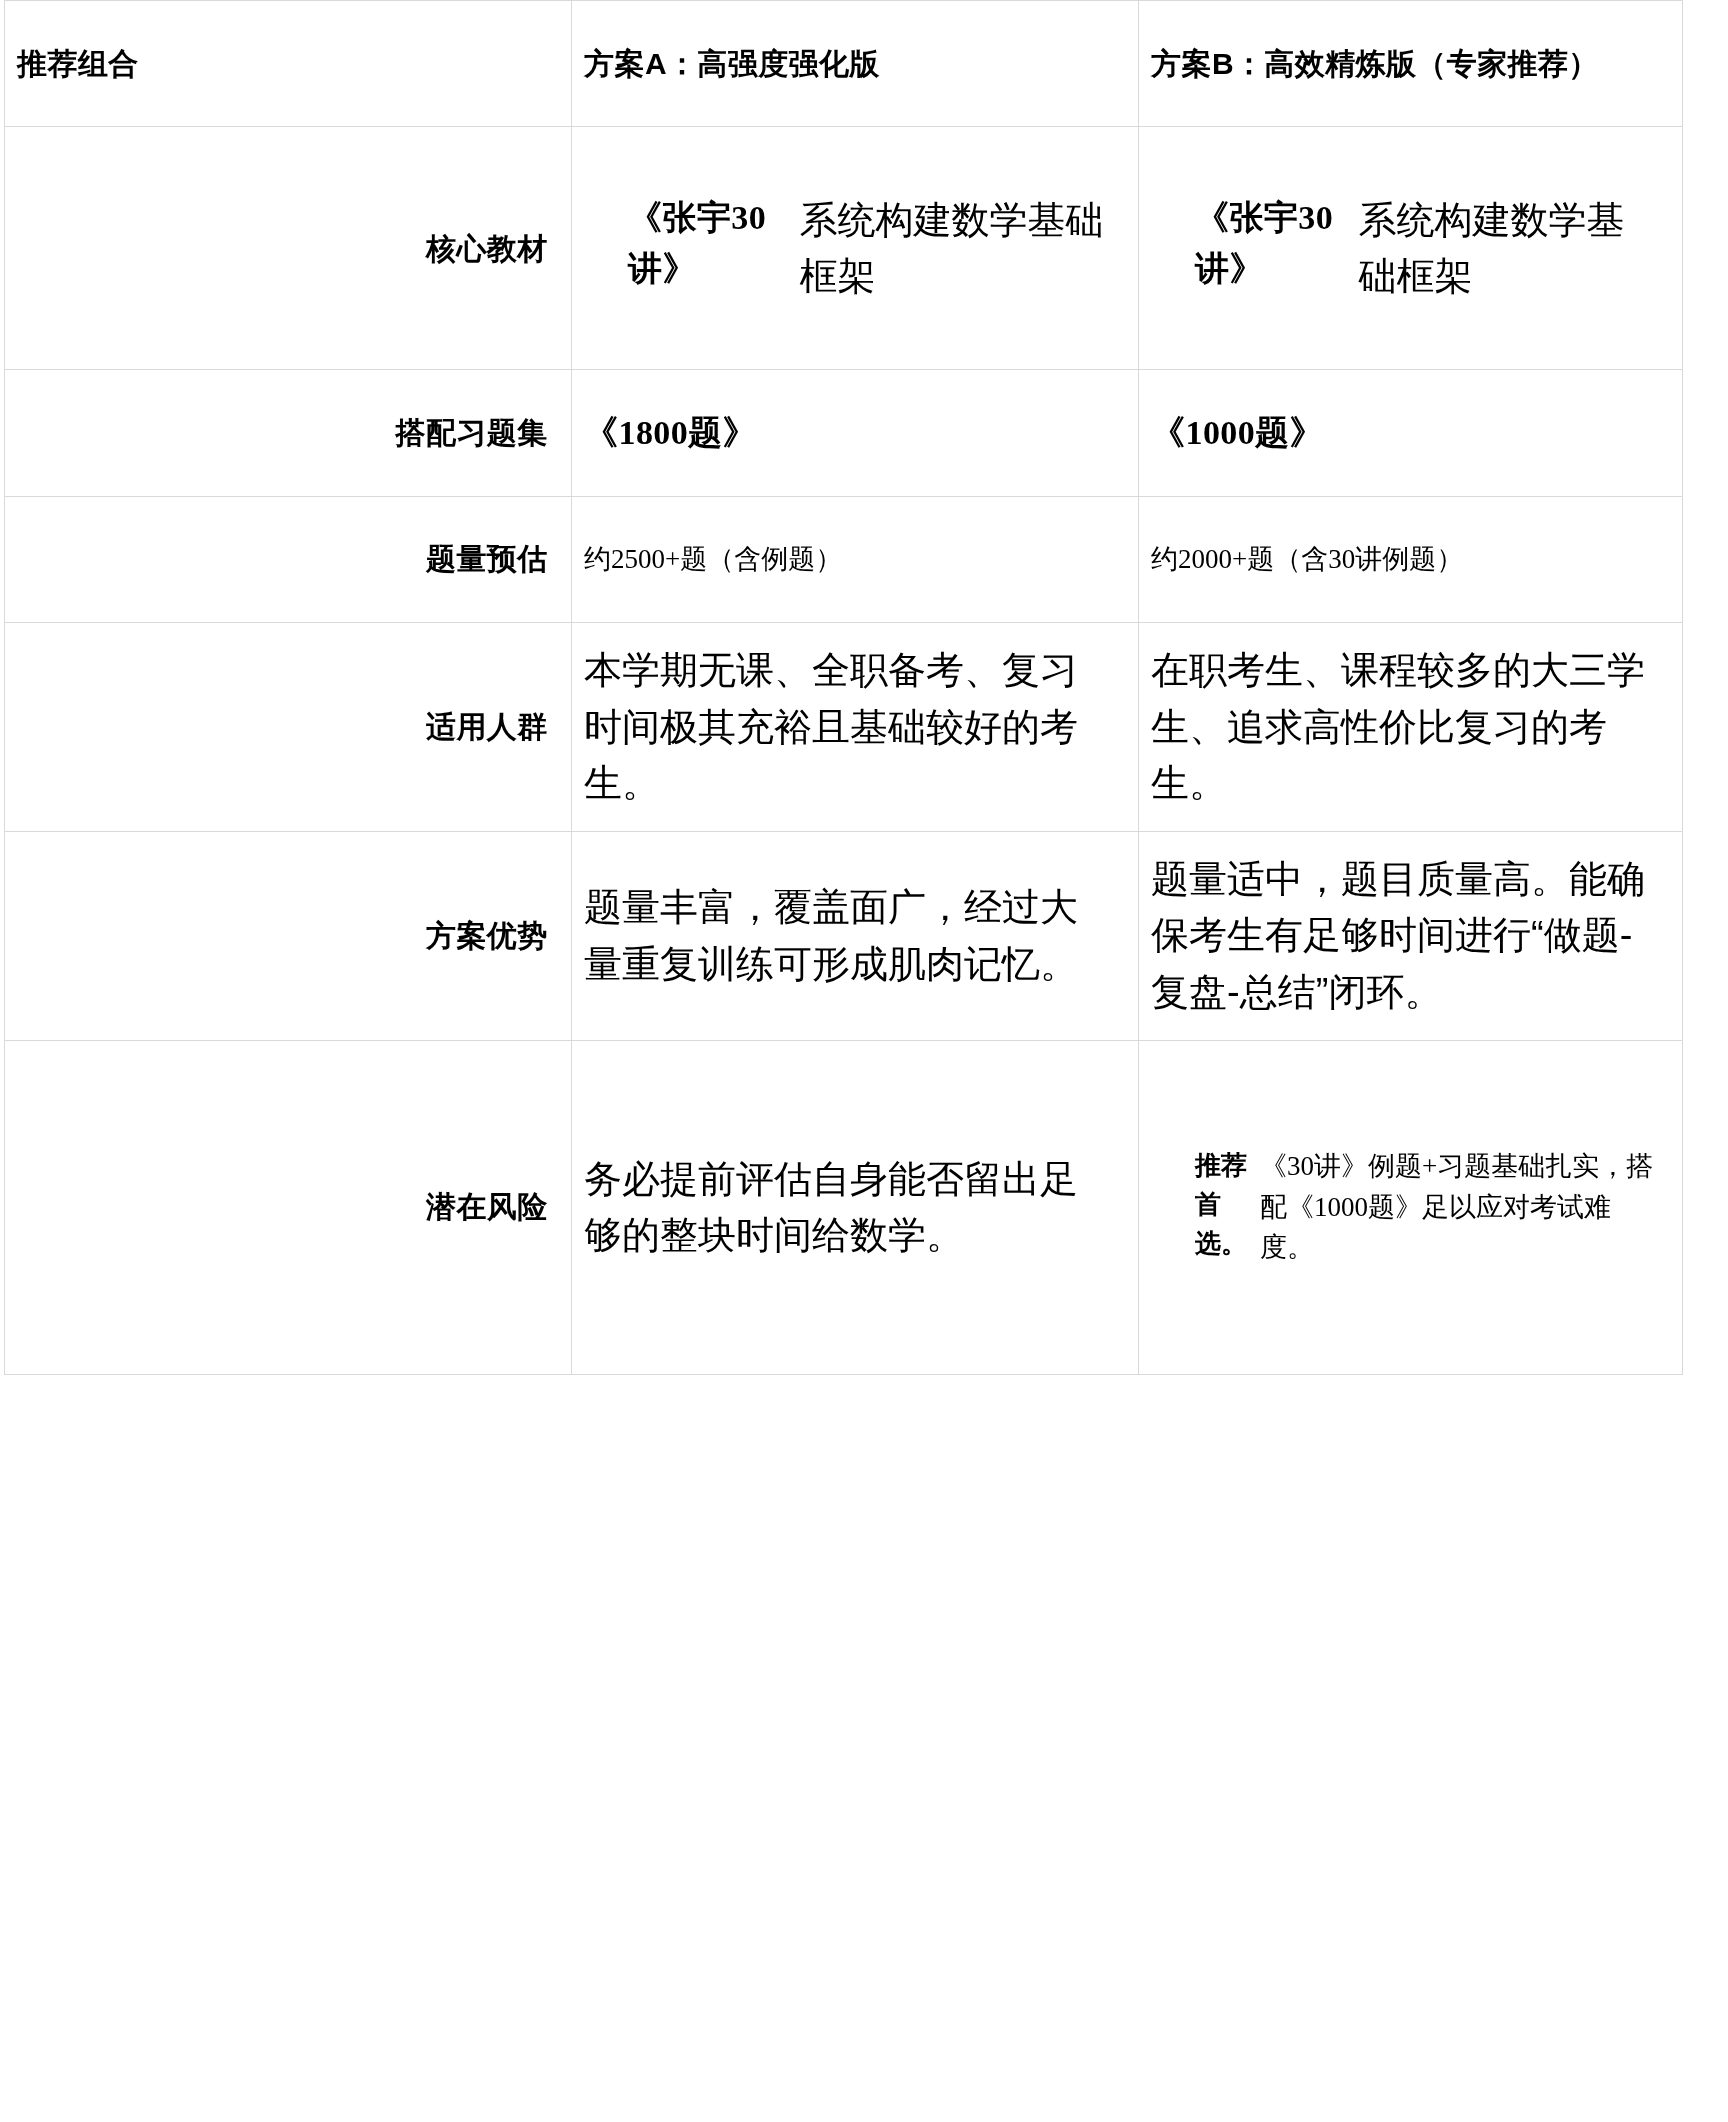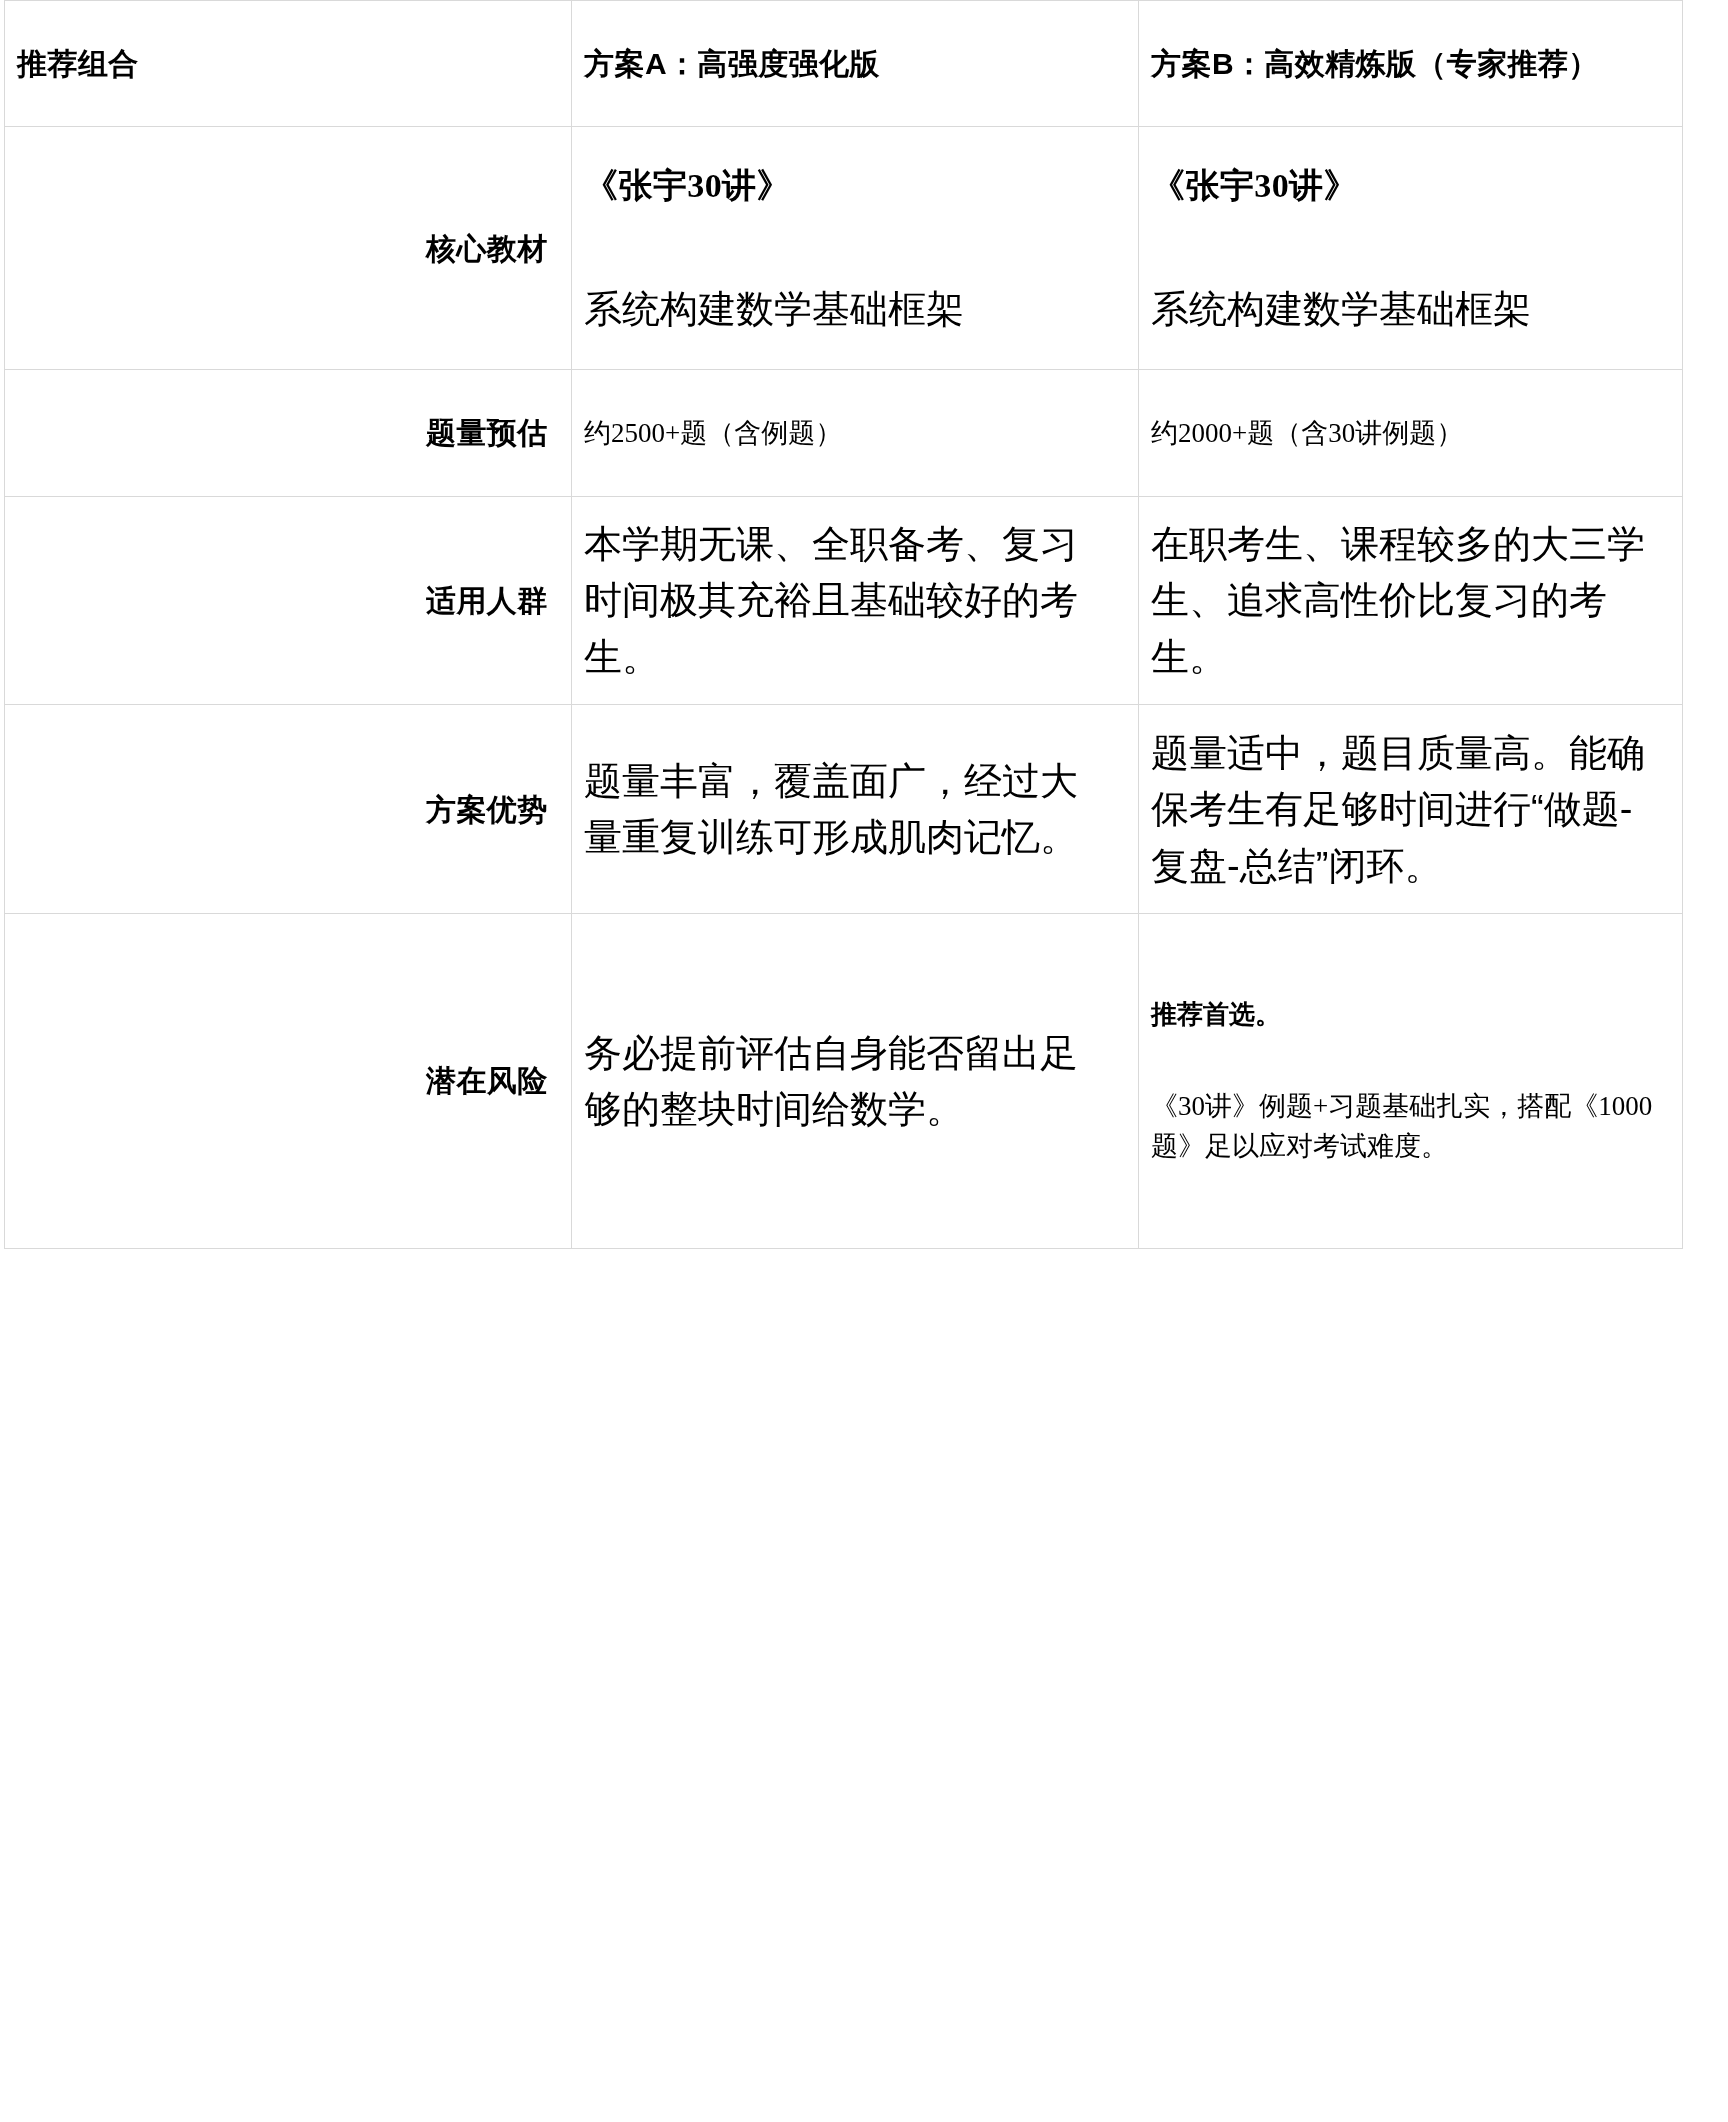--- a/index.html
+++ b/index.html
@@ -70,22 +70,22 @@
   .plain-serif {
     font-weight: normal;
     font-family: "Liberation Serif", serif;
     font-size: 27px;
     line-height: 1.5;
   }
   .gap-lg { height: 70px; }
   .gap-md { height: 52px; }
   .cell-stack {
     display: flex;
-    flex-direction: column;
     justify-content: center;
+    margin-left: 44px;
   }
   td.tall { height: 203px; }
   td.mid { height: 86px; }
   td.body { vertical-align: middle; }
   td.advice { height: 294px; vertical-align: middle; }
 </style>
 </head>
 <body>
 
 <div class="sheet">
@@ -121,20 +121,31 @@
         </td>
         <td class="tall body">
           <div class="cell-stack">
             <div class="strong">《张宇30讲》</div>
             <div class="gap-lg"></div>
             <div class="plain">系统构建数学基础框架</div>
           </div>
         </td>
       </tr>
 
+      <tr>
+        <td class="mid">
+          <div class="rowlabel">搭配习题集</div>
+        </td>
+        <td class="mid body">
+          <div class="strong">《1800题》</div>
+        </td>
+        <td class="mid body">
+          <div class="strong">《1000题》</div>
+        </td>
+      </tr>
 
       <tr>
         <td class="mid">
           <div class="rowlabel">题量预估</div>
         </td>
         <td class="mid body">
           <div class="plain-serif">约2500+题（含例题）</div>
         </td>
         <td class="mid body">
           <div class="plain-serif">约2000+题（含30讲例题）</div>

